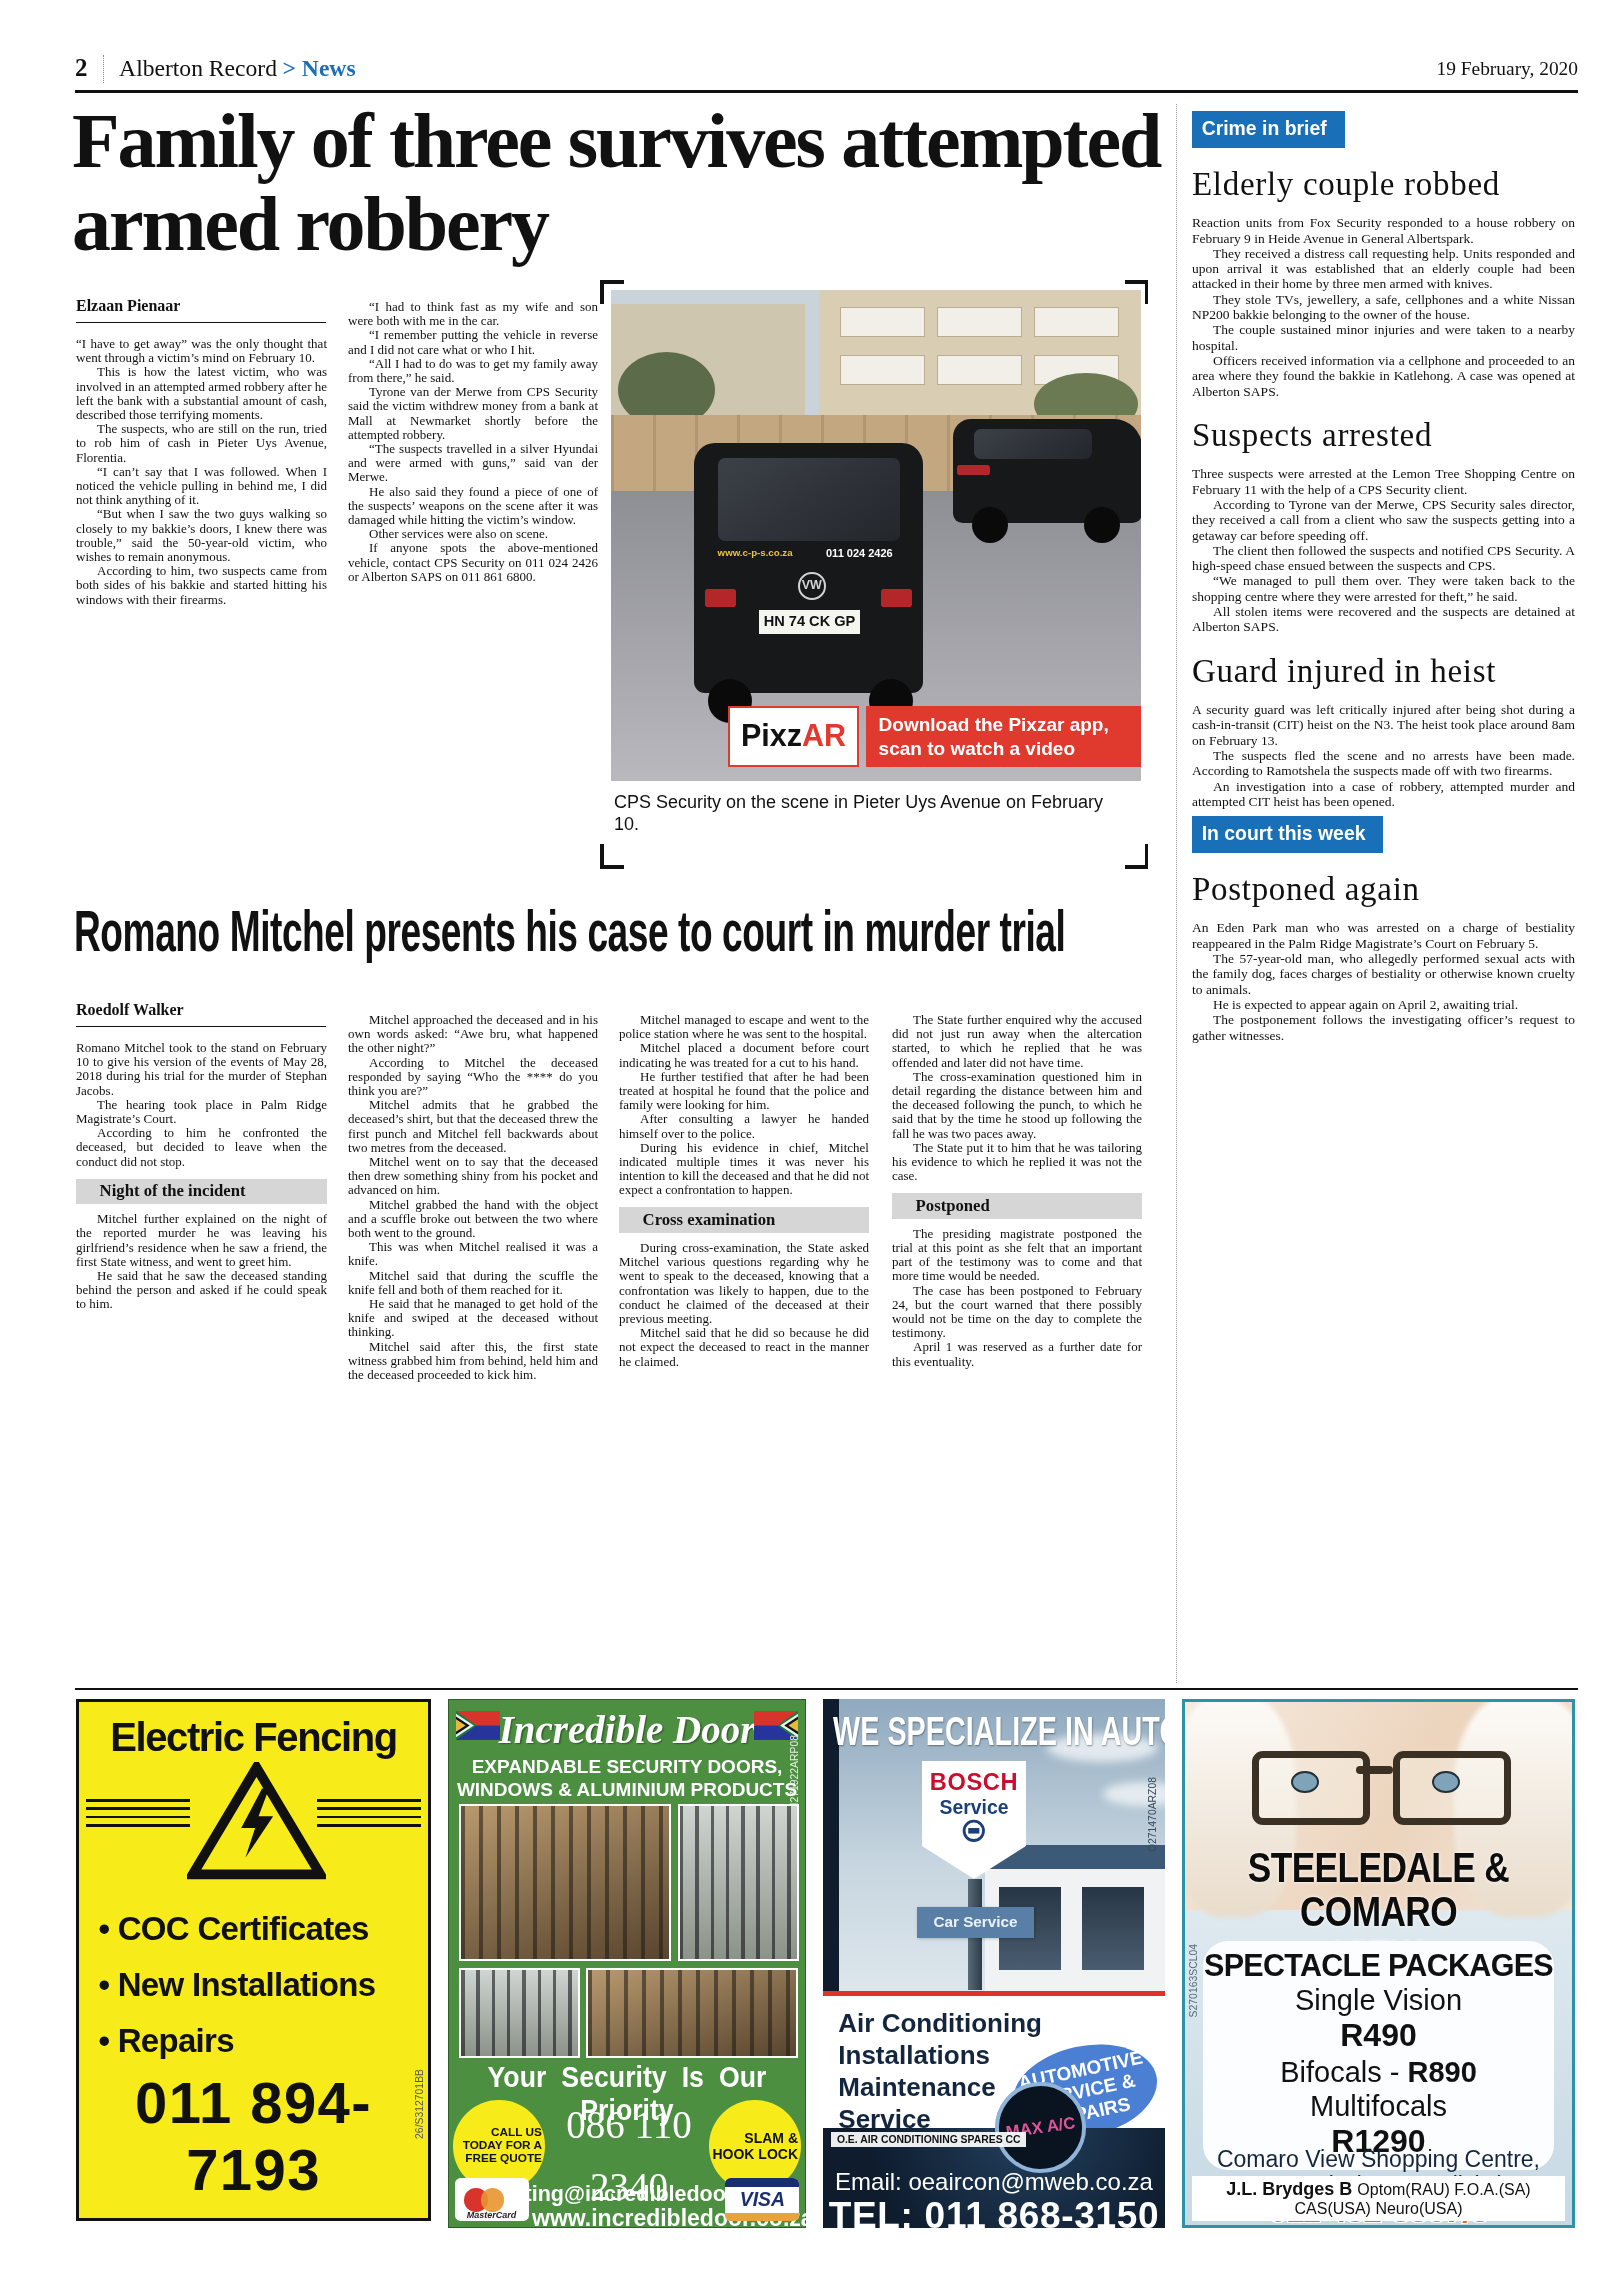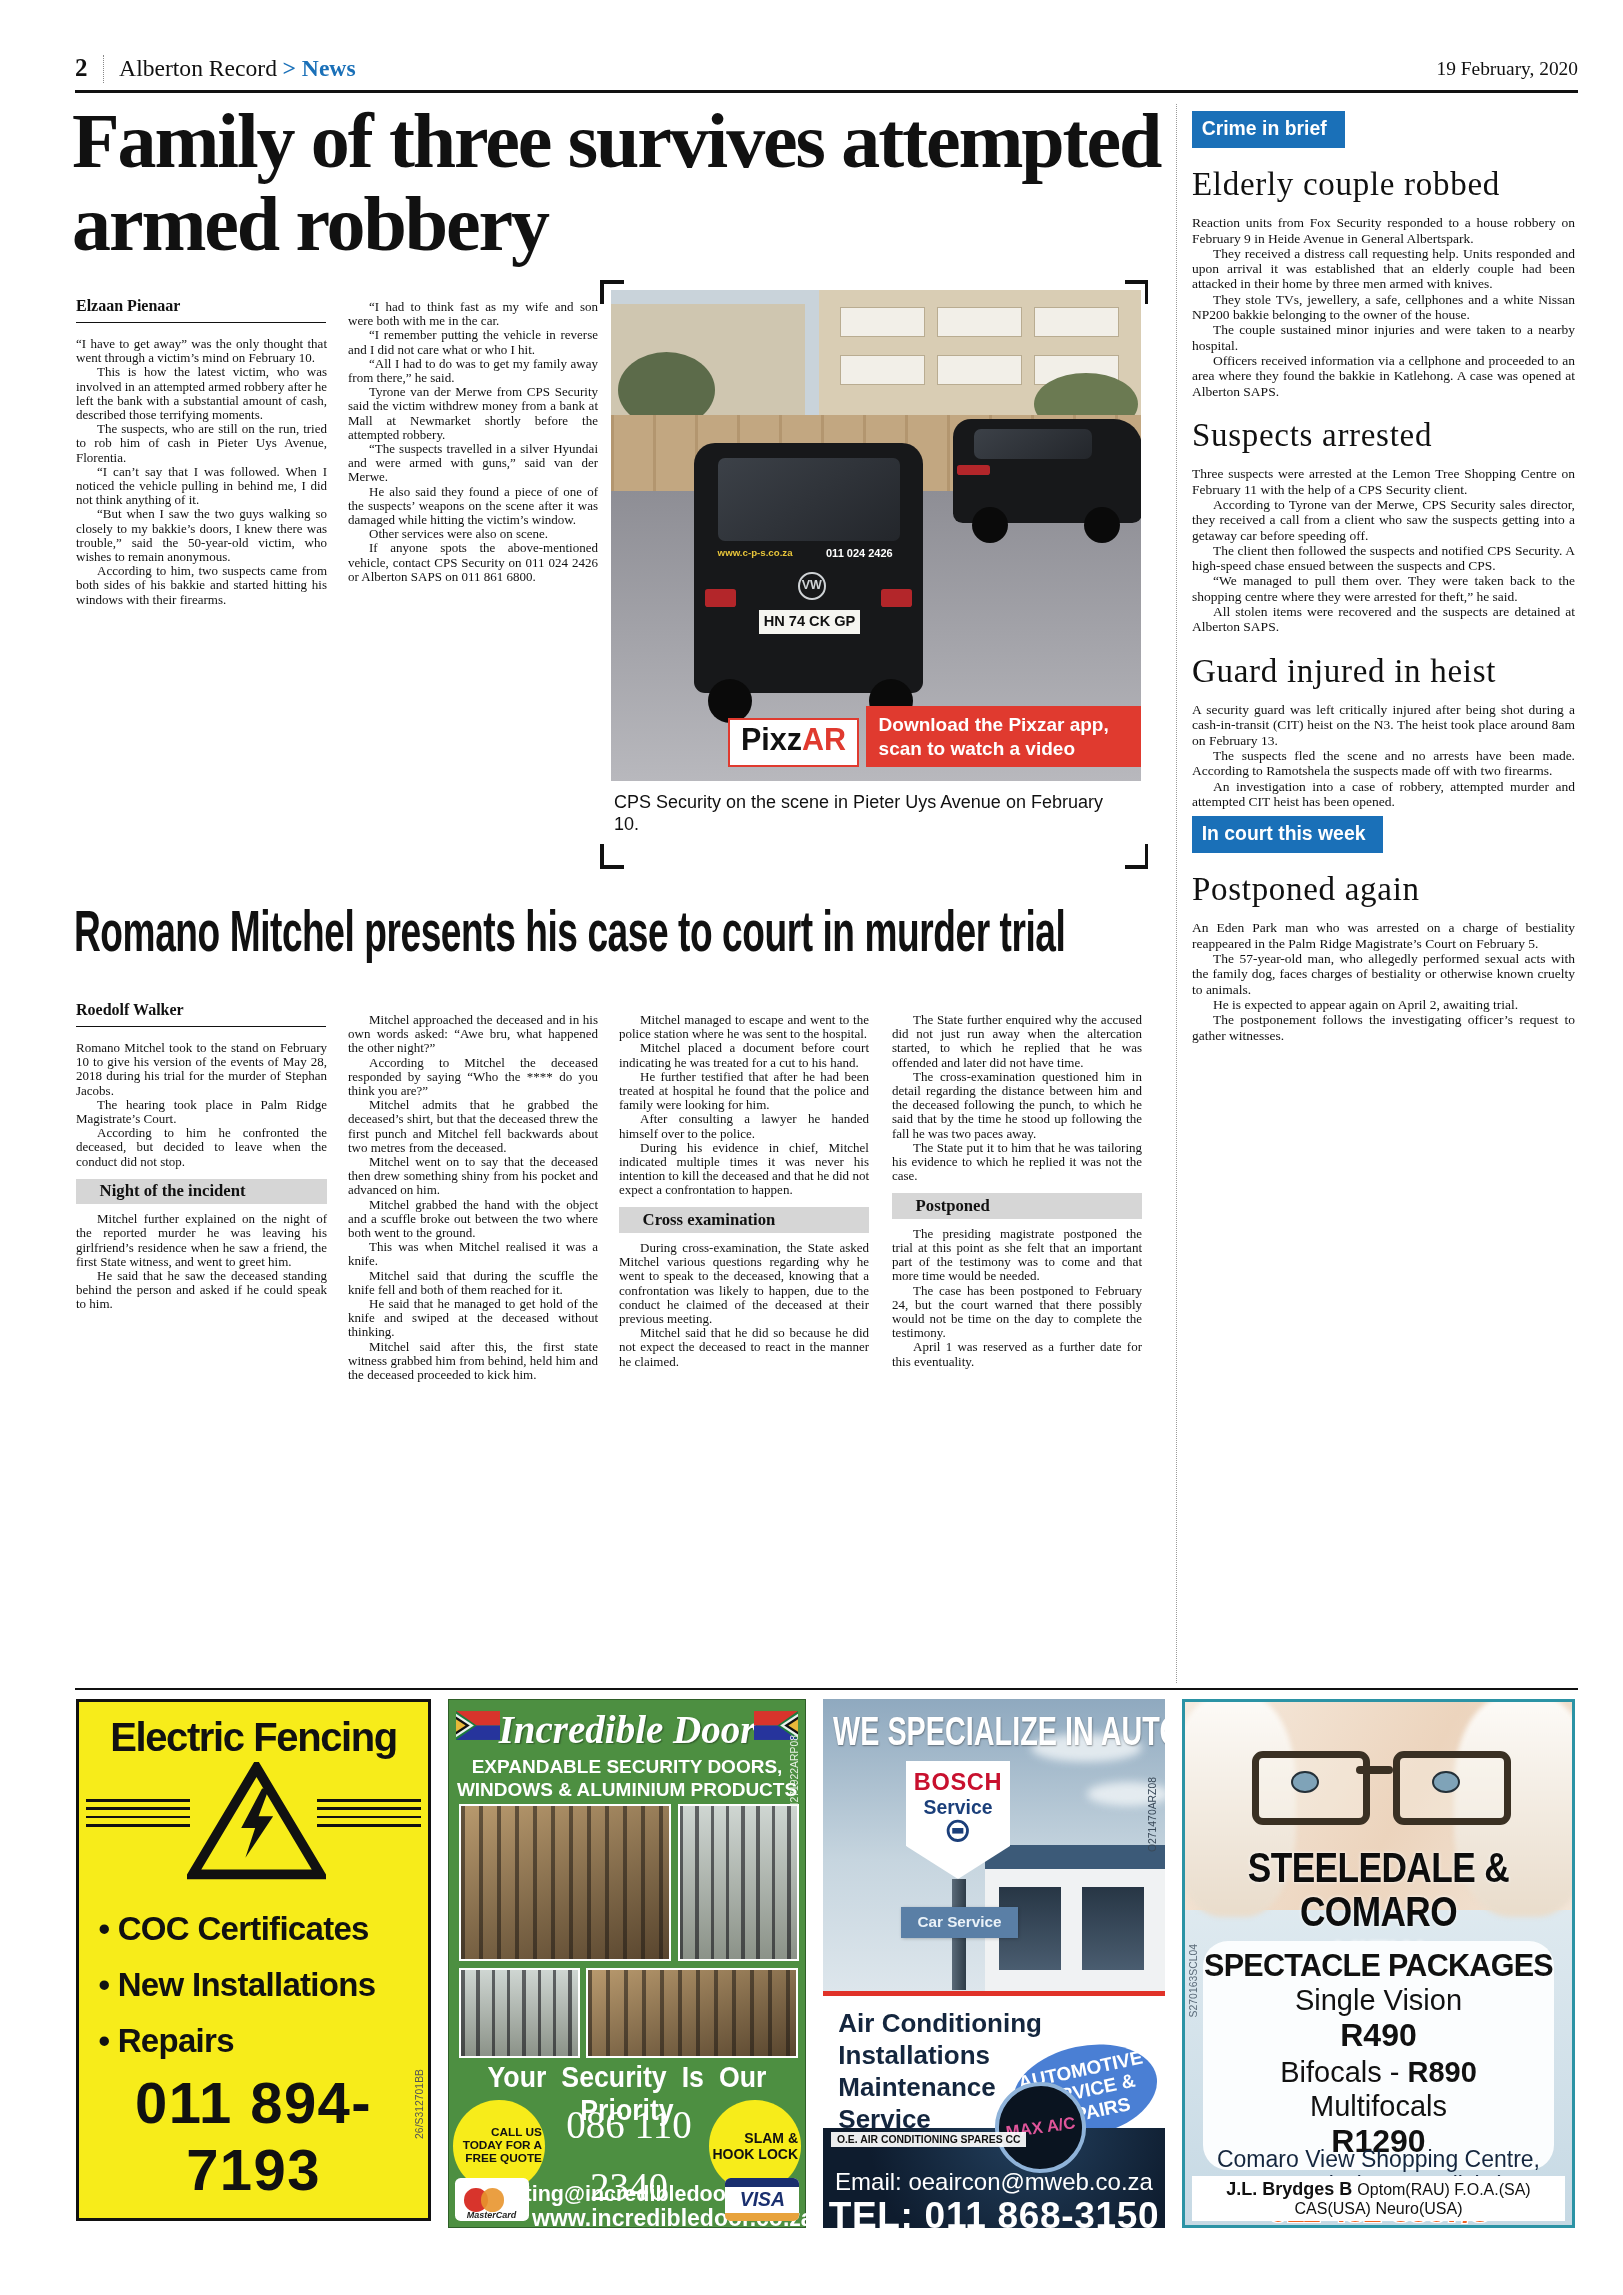--- a/index.html
+++ b/index.html
@@ -38,21 +38,21 @@
   .wallp{position:absolute;background:#c2a781;background-image:repeating-linear-gradient(90deg,#b3966f 0 2.8px,transparent 2.8px 42px);}
   .roadp{position:absolute;background:linear-gradient(#8e8e95,#b8b8bd);}
   .treeblob{position:absolute;background:#5c6b4a;border-radius:50%;}
   .car{position:absolute;background:#17181a;border-radius:12.5px;}
   .carwin{position:absolute;background:linear-gradient(145deg,#3c4148,#23262b);border-radius:7px;}
   .wheel{position:absolute;background:#0a0a0a;border-radius:50%;}
   .plate{position:absolute;background:#f5f5f0;color:#111;font-family:"Liberation Sans",sans-serif;font-weight:bold;text-align:center;}
   .decal{position:absolute;color:#fff;font-family:"Liberation Sans",sans-serif;font-weight:bold;}
   .tail{position:absolute;background:#b3262a;border-radius:2.8px;}
   #pixzar{position:absolute;left:117px;top:416px;display:flex;}
-  #pixzar .logo{background:#fff;border:2.8px solid #e03a2f;padding:2px 11px;font-family:"Liberation Sans",sans-serif;font-weight:bold;font-size:30.5px;margin-top:12px;}
+  #pixzar .logo{background:#fff;border:2.8px solid #e03a2f;padding:10px 11px;font-family:"Liberation Sans",sans-serif;font-weight:bold;font-size:30.5px;}
   #pixzar .logo .ar{color:#e03a2f;}
   #pixzar .dl{background:#e03a2f;color:#fff;font-family:"Liberation Sans",sans-serif;font-weight:bold;font-size:19px;line-height:23.6px;padding:7px 12.5px;margin-left:7px;}
 
   
   #headline2{position:absolute;left:74px;top:897px;width:1597px;font-family:"Liberation Sans",sans-serif;font-weight:bold;font-size:58px;transform:scaleX(0.64);transform-origin:left top;letter-spacing:-0.7px;white-space:nowrap;}
 
   
   #sep-v{position:absolute;left:1176px;top:104px;height:1579px;border-left:1.4px dotted #999;}
   #sidebar{position:absolute;left:1192px;top:111px;width:383px;}
   .bluebox{display:inline-block;background:#1a70b8;color:#fff;font-family:"Liberation Sans",sans-serif;font-weight:bold;font-size:19.4px;padding:6.2px 18px 7.6px 9.7px;}
@@ -88,21 +88,21 @@
   #ad-door .site{position:absolute;top:505px;left:83px;font-weight:bold;font-size:23px;}
   .cardbox{position:absolute;background:#fff;border-radius:5.6px;width:74px;height:43px;}
   .mc-c{position:absolute;top:9.7px;width:23.6px;height:23.6px;border-radius:50%;}
   .cardbox .mclbl{position:absolute;bottom:1.4px;width:100%;text-align:center;font-style:italic;font-weight:bold;font-size:9px;color:#222;}
   .visa-t{position:absolute;top:0;left:0;right:0;height:8.3px;background:#1a2f6e;border-radius:5.6px 5.6px 0 0;}
   .visa-b{position:absolute;bottom:0;left:0;right:0;height:8.3px;background:#e8a33d;border-radius:0 0 5.6px 5.6px;}
   .visa-w{position:absolute;top:9.7px;width:100%;text-align:center;font-style:italic;font-weight:bold;font-size:19.4px;color:#1a2f6e;}
 
   
   #ad-auto{position:absolute;left:823px;top:1699px;width:342px;height:529px;background:#0e1c2e;box-sizing:border-box;font-family:"Liberation Sans",sans-serif;overflow:hidden;}
-  #auto-photo{position:absolute;top:0;left:0;right:0;height:292px;background:linear-gradient(#8fa9bf,#c6d5df 55%,#dde6ec);}
+  #auto-photo{position:absolute;top:0;left:16px;right:0;height:292px;background:linear-gradient(#8fa9bf,#c6d5df 55%,#dde6ec);}
   .cloud{position:absolute;background:#f2f6f8;border-radius:50%;filter:blur(4.2px);opacity:.8;}
   #auto-title{position:absolute;top:9.7px;left:9.7px;width:444px;color:#fff;font-weight:bold;font-size:40px;white-space:nowrap;transform:scaleX(.72);transform-origin:left top;text-shadow:0.7px 1.4px 2.1px rgba(0,0,0,.4);}
   #bosch-sign{position:absolute;left:83px;top:62px;width:104px;height:118px;background:#fff;clip-path:polygon(0 0,100% 0,100% 72%,50% 100%,0 72%);box-shadow:1.4px 2.1px 4.2px rgba(0,0,0,.3);text-align:center;}
   #bosch-sign .b{color:#c8102e;font-weight:bold;font-size:23.6px;letter-spacing:0.7px;margin-top:8.3px;}
   #bosch-sign .s{color:#1b3f7a;font-weight:bold;font-size:19.4px;}
   #bosch-pole{position:absolute;left:129px;top:180px;width:14px;height:111px;background:linear-gradient(90deg,#5a6a78,#2e3c48);}
   #carservice{position:absolute;left:78px;top:208px;width:117px;height:30.5px;background:#5a7fa6;color:#eaf2f8;font-weight:bold;font-size:15.3px;text-align:center;line-height:30.5px;box-shadow:1.4px 1.4px 3.5px rgba(0,0,0,.3);}
   #auto-bldg{position:absolute;right:0;top:146px;width:180px;height:146px;background:#f0f2f3;}
   #auto-bldg .roof{position:absolute;top:0;left:0;right:0;height:23.6px;background:#3c5a78;}
   #auto-bldg .bay{position:absolute;top:42px;width:62px;height:83px;background:linear-gradient(#273645,#4a5d70);}

